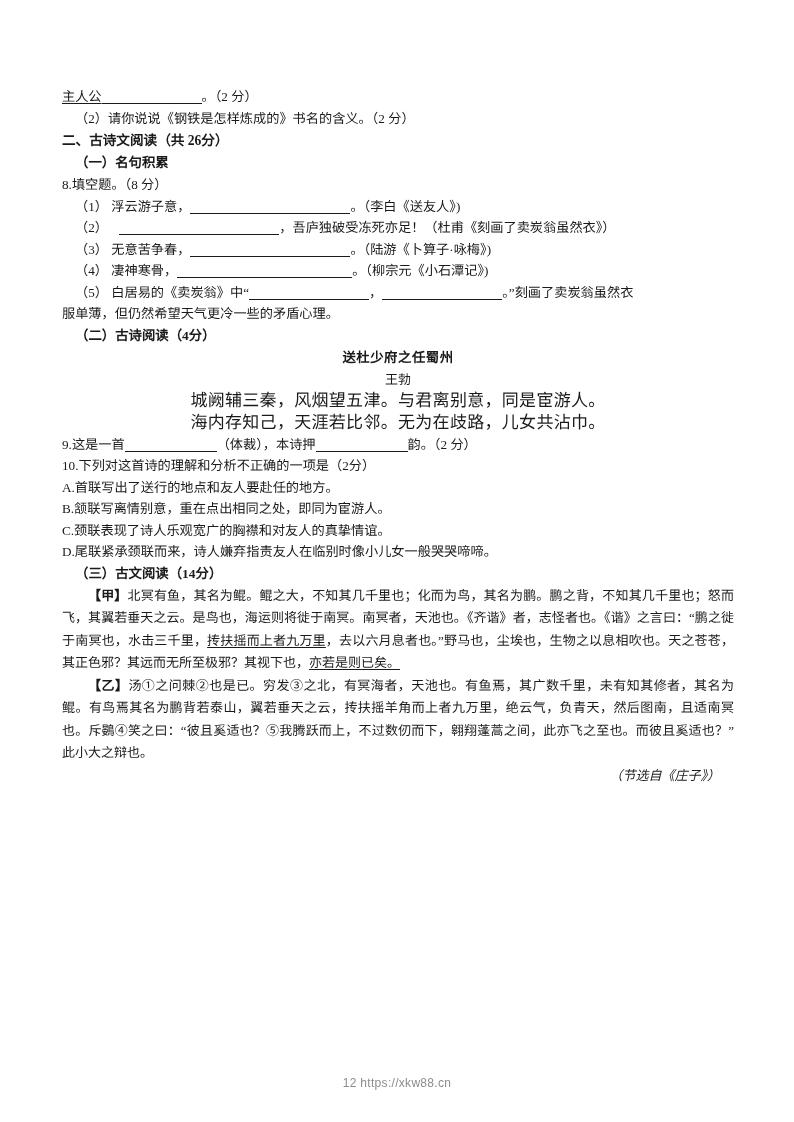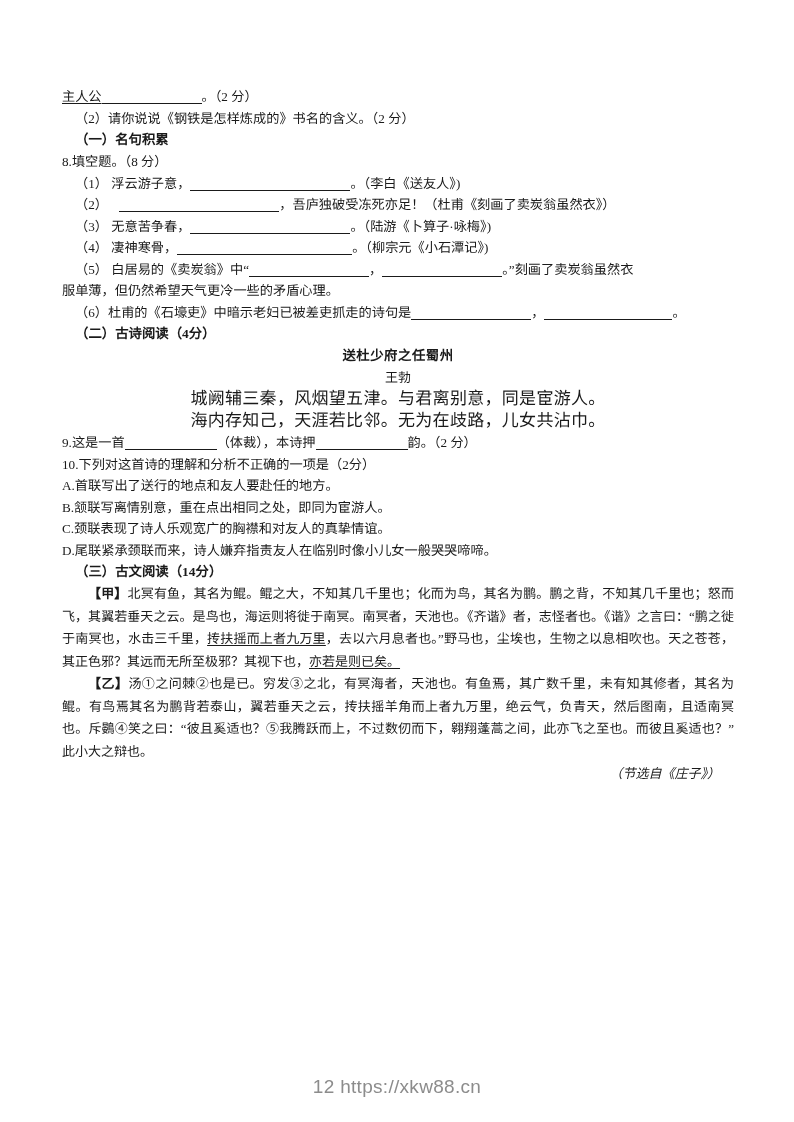--- a/index.html
+++ b/index.html
@@ -98,37 +98,38 @@
   }
 
   
   .footer {
     position: absolute;
     left: 0;
     top: 1064px;
     width: 794px;
     text-align: center;
     font-family: "Liberation Sans", sans-serif;
-    font-size: 19px;
+    font-size: 12px;
     color: #8c8c8c;
     letter-spacing: .3px;
   }
 </style>
 </head>
 <body>
 
 <div class="page">
   <div class="content">
 
     <div class="line">
       <span class="u">主人公</span><span class="blank" style="width:100px"></span><span>。（2 分）</span>
     </div>
 
     <div class="line indent1">（2）请你说说《钢铁是怎样炼成的》书名的含义。（2 分）</div>
 
+    <div class="sec-head">二、古诗文阅读（共 26分）</div>
 
     <div class="sub-head">（一）名句积累</div>
 
     <div class="line">8.填空题。（8 分）</div>
 
     <div class="line indent1">
       <span>（1）</span>
       <span>浮云游子意，</span><span class="blank" style="width:160px"></span><span>。（李白《送友人》)</span>
     </div>
 
@@ -146,23 +147,20 @@
       <span>（4）</span>
       <span>凄神寒骨，</span><span class="blank" style="width:175px"></span><span>。（柳宗元《小石潭记》)</span>
     </div>
 
     <div class="line indent1">
       <span>（5）</span>
       <span>白居易的《卖炭翁》中“</span><span class="blank" style="width:120px"></span><span>，</span><span class="blank" style="width:120px"></span><span>。”刻画了卖炭翁虽然衣</span>
     </div>
     <div class="line">服单薄，但仍然希望天气更冷一些的矛盾心理。</div>
 
-    <div class="line indent1">
-      <span>（6）</span><span>杜甫的《石壕吏》中暗示老妇已被差吏抓走的诗句是</span><span class="blank" style="width:120px"></span><span>，</span><span class="blank" style="width:128px"></span><span>。</span>
-    </div>
 
     <div class="sub-head">（二）古诗阅读（4分）</div>
 
     <div class="poem-title">送杜少府之任蜀州</div>
     <div class="poem-author">王勃</div>
     <div class="poem-line">城阙辅三秦，风烟望五津。与君离别意，同是宦游人。</div>
     <div class="poem-line">海内存知己，天涯若比邻。无为在歧路，儿女共沾巾。</div>
 
     <div class="line">
       <span>9.这是一首</span><span class="blank" style="width:92px"></span><span>（体裁），本诗押</span><span class="blank" style="width:92px"></span><span>韵。（2 分）</span>

